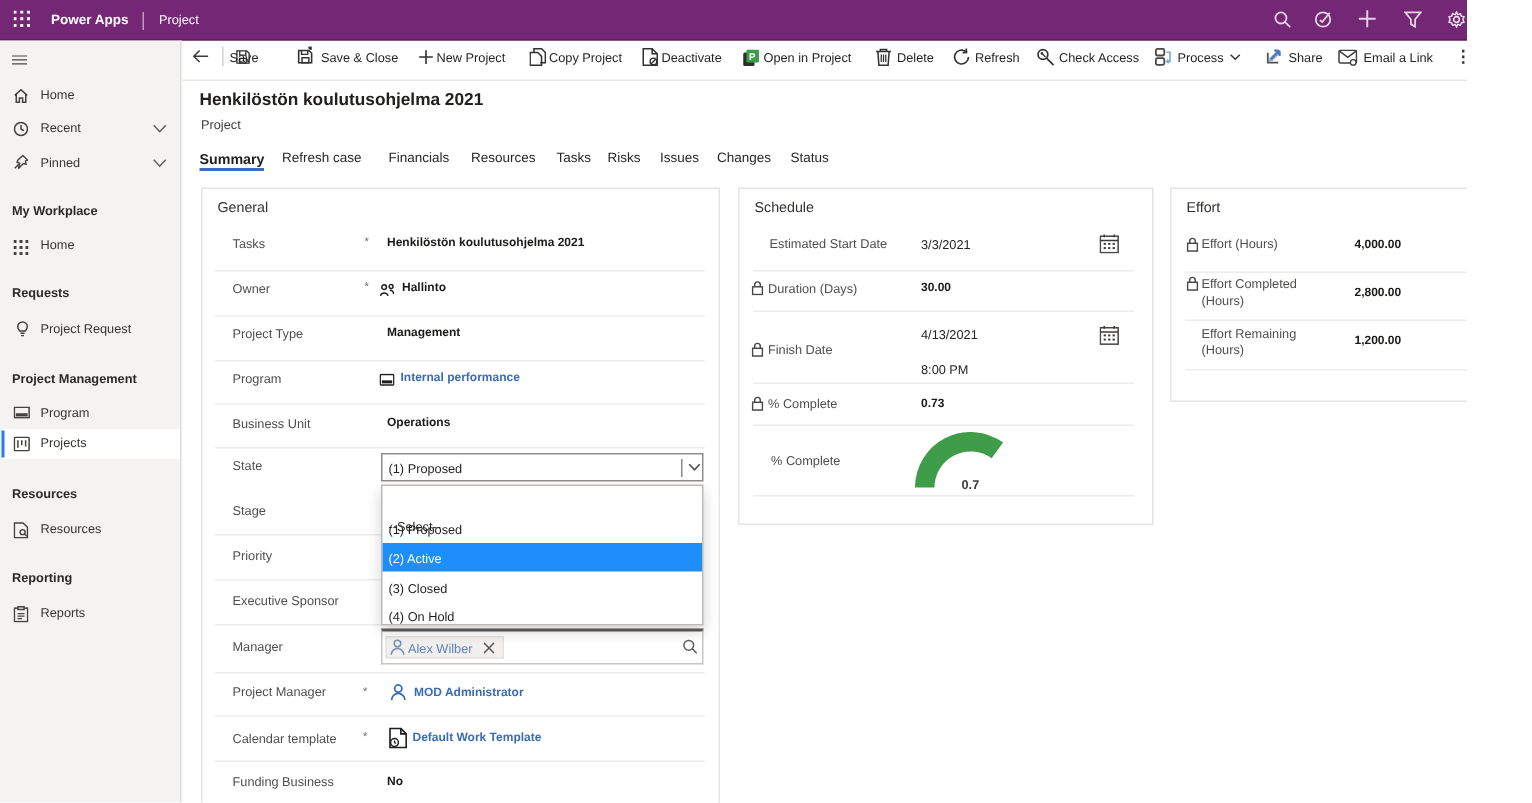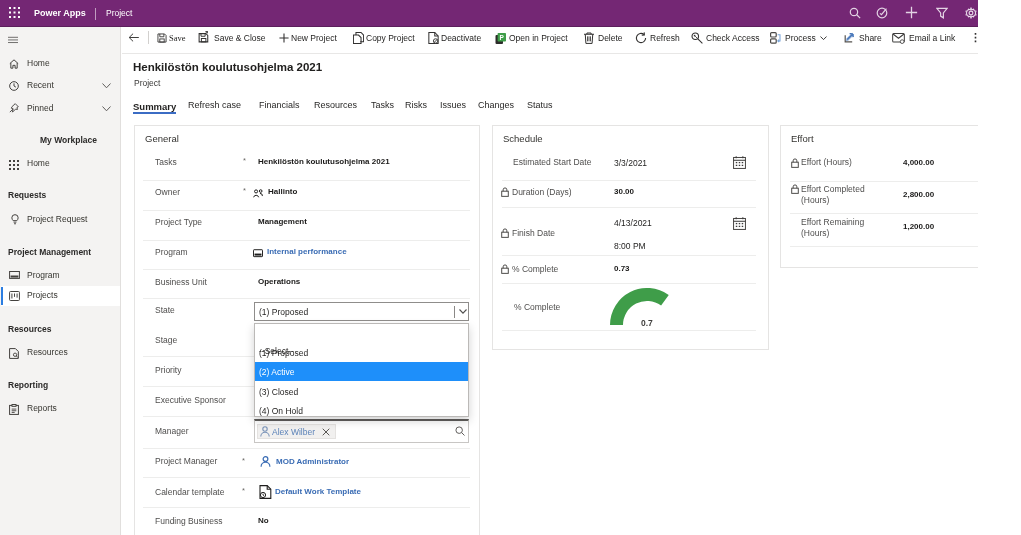--- a/index.html
+++ b/index.html
@@ -87,21 +87,21 @@
       <path d="M0.5 0.5 L4.5 4.8 L8.5 0.5" fill="none" stroke="#605e5c" stroke-width="1"></path>
     </svg>
 <svg class="ab" style="left:9px;top:103px;" width="10" height="10" viewBox="0 0 12 12">
       <path d="M7.5 0.8 L11.2 4.5 L9.6 5.2 L10.1 7.8 L7.9 7.3 L4.2 11 L4 10.8 L5 6.9 L2.8 6.3 L3.6 4.4 Z" fill="none" stroke="#44423f" stroke-width="1.1"></path>
       <path d="M4.6 7.4 L1 11" stroke="#44423f" stroke-width="1.1"></path>
     </svg>
 <div class="ab navtxt" style="left:27px;top:103px;">Pinned</div>
 <svg class="ab" style="left:102px;top:106px;" width="9" height="6" viewBox="0 0 9 6">
       <path d="M0.5 0.5 L4.5 4.8 L8.5 0.5" fill="none" stroke="#605e5c" stroke-width="1"></path>
     </svg>
-<div class="ab navhdr" style="left:8px;top:135px;margin-left:32px;">My Workplace</div>
+<div class="ab navhdr" style="left:8px;top:135px;">My Workplace</div>
 <svg class="ab" style="left:9px;top:160px;" width="10" height="10" viewBox="0 0 10 10">
       <g fill="#44423f">
         <rect x="0" y="0" width="2" height="2"></rect>
         <rect x="4" y="0" width="2" height="2"></rect>
         <rect x="8" y="0" width="2" height="2"></rect>
         <rect x="0" y="4" width="2" height="2"></rect>
         <rect x="4" y="4" width="2" height="2"></rect>
         <rect x="8" y="4" width="2" height="2"></rect>
         <rect x="0" y="8" width="2" height="2"></rect>
         <rect x="4" y="8" width="2" height="2"></rect>
@@ -146,21 +146,21 @@
 <svg class="ab" style="left:128px;top:33px;" width="11" height="9" viewBox="0 0 13 11">
       <path d="M6 0.8 L1.2 5.5 L6 10.2 M1.4 5.5 H13" fill="none" stroke="#3b3a39" stroke-width="1.2"></path>
     </svg>
 <div class="ab" style="left:148px;top:31px;width:1px;height:13px;background:#d2d0ce;"></div>
 
 <svg class="ab" style="left:157px;top:32.5px;" width="10" height="10" viewBox="0 0 16 16">
       <path d="M1.5 1.5 h10.5 l2.5 2.5 v10.5 h-13 z" fill="none" stroke="#323130" stroke-width="1.4"></path>
       <path d="M4.5 1.5 v4.5 h6.5 v-4.5" fill="none" stroke="#323130" stroke-width="1.4"></path>
       <rect x="4.5" y="9.5" width="7" height="5" fill="none" stroke="#323130" stroke-width="1.4"></rect>
     </svg>
-<div class="ab cmdtxt" style="left:169px;top:33px;font-family:Liberation Serif, serif;">Save</div>
+<div class="ab cmdtxt" style="left:153px;top:33px;">Save</div>
 
 <svg class="ab" style="left:198px;top:31px;" width="12" height="12" viewBox="0 0 16 16">
       <path d="M1.5 3.5 h9 l2.5 2.5 v8.5 h-11.5 z" fill="none" stroke="#323130" stroke-width="1.4"></path>
       <path d="M4 3.5 v3.5 h5.5 v-3.5" fill="none" stroke="#323130" stroke-width="1.3"></path>
       <rect x="4.5" y="10" width="6" height="4.5" fill="none" stroke="#323130" stroke-width="1.3"></rect>
       <path d="M10.5 2.5 l2 -2 m0 2.6 v-2.6 h-2.6" fill="none" stroke="#323130" stroke-width="1.3"></path>
     </svg>
 <div class="ab cmdtxt" style="left:214px;top:33px;">Save &amp; Close</div>
 
 <svg class="ab" style="left:279px;top:32.5px;" width="10" height="10" viewBox="0 0 12 12">

